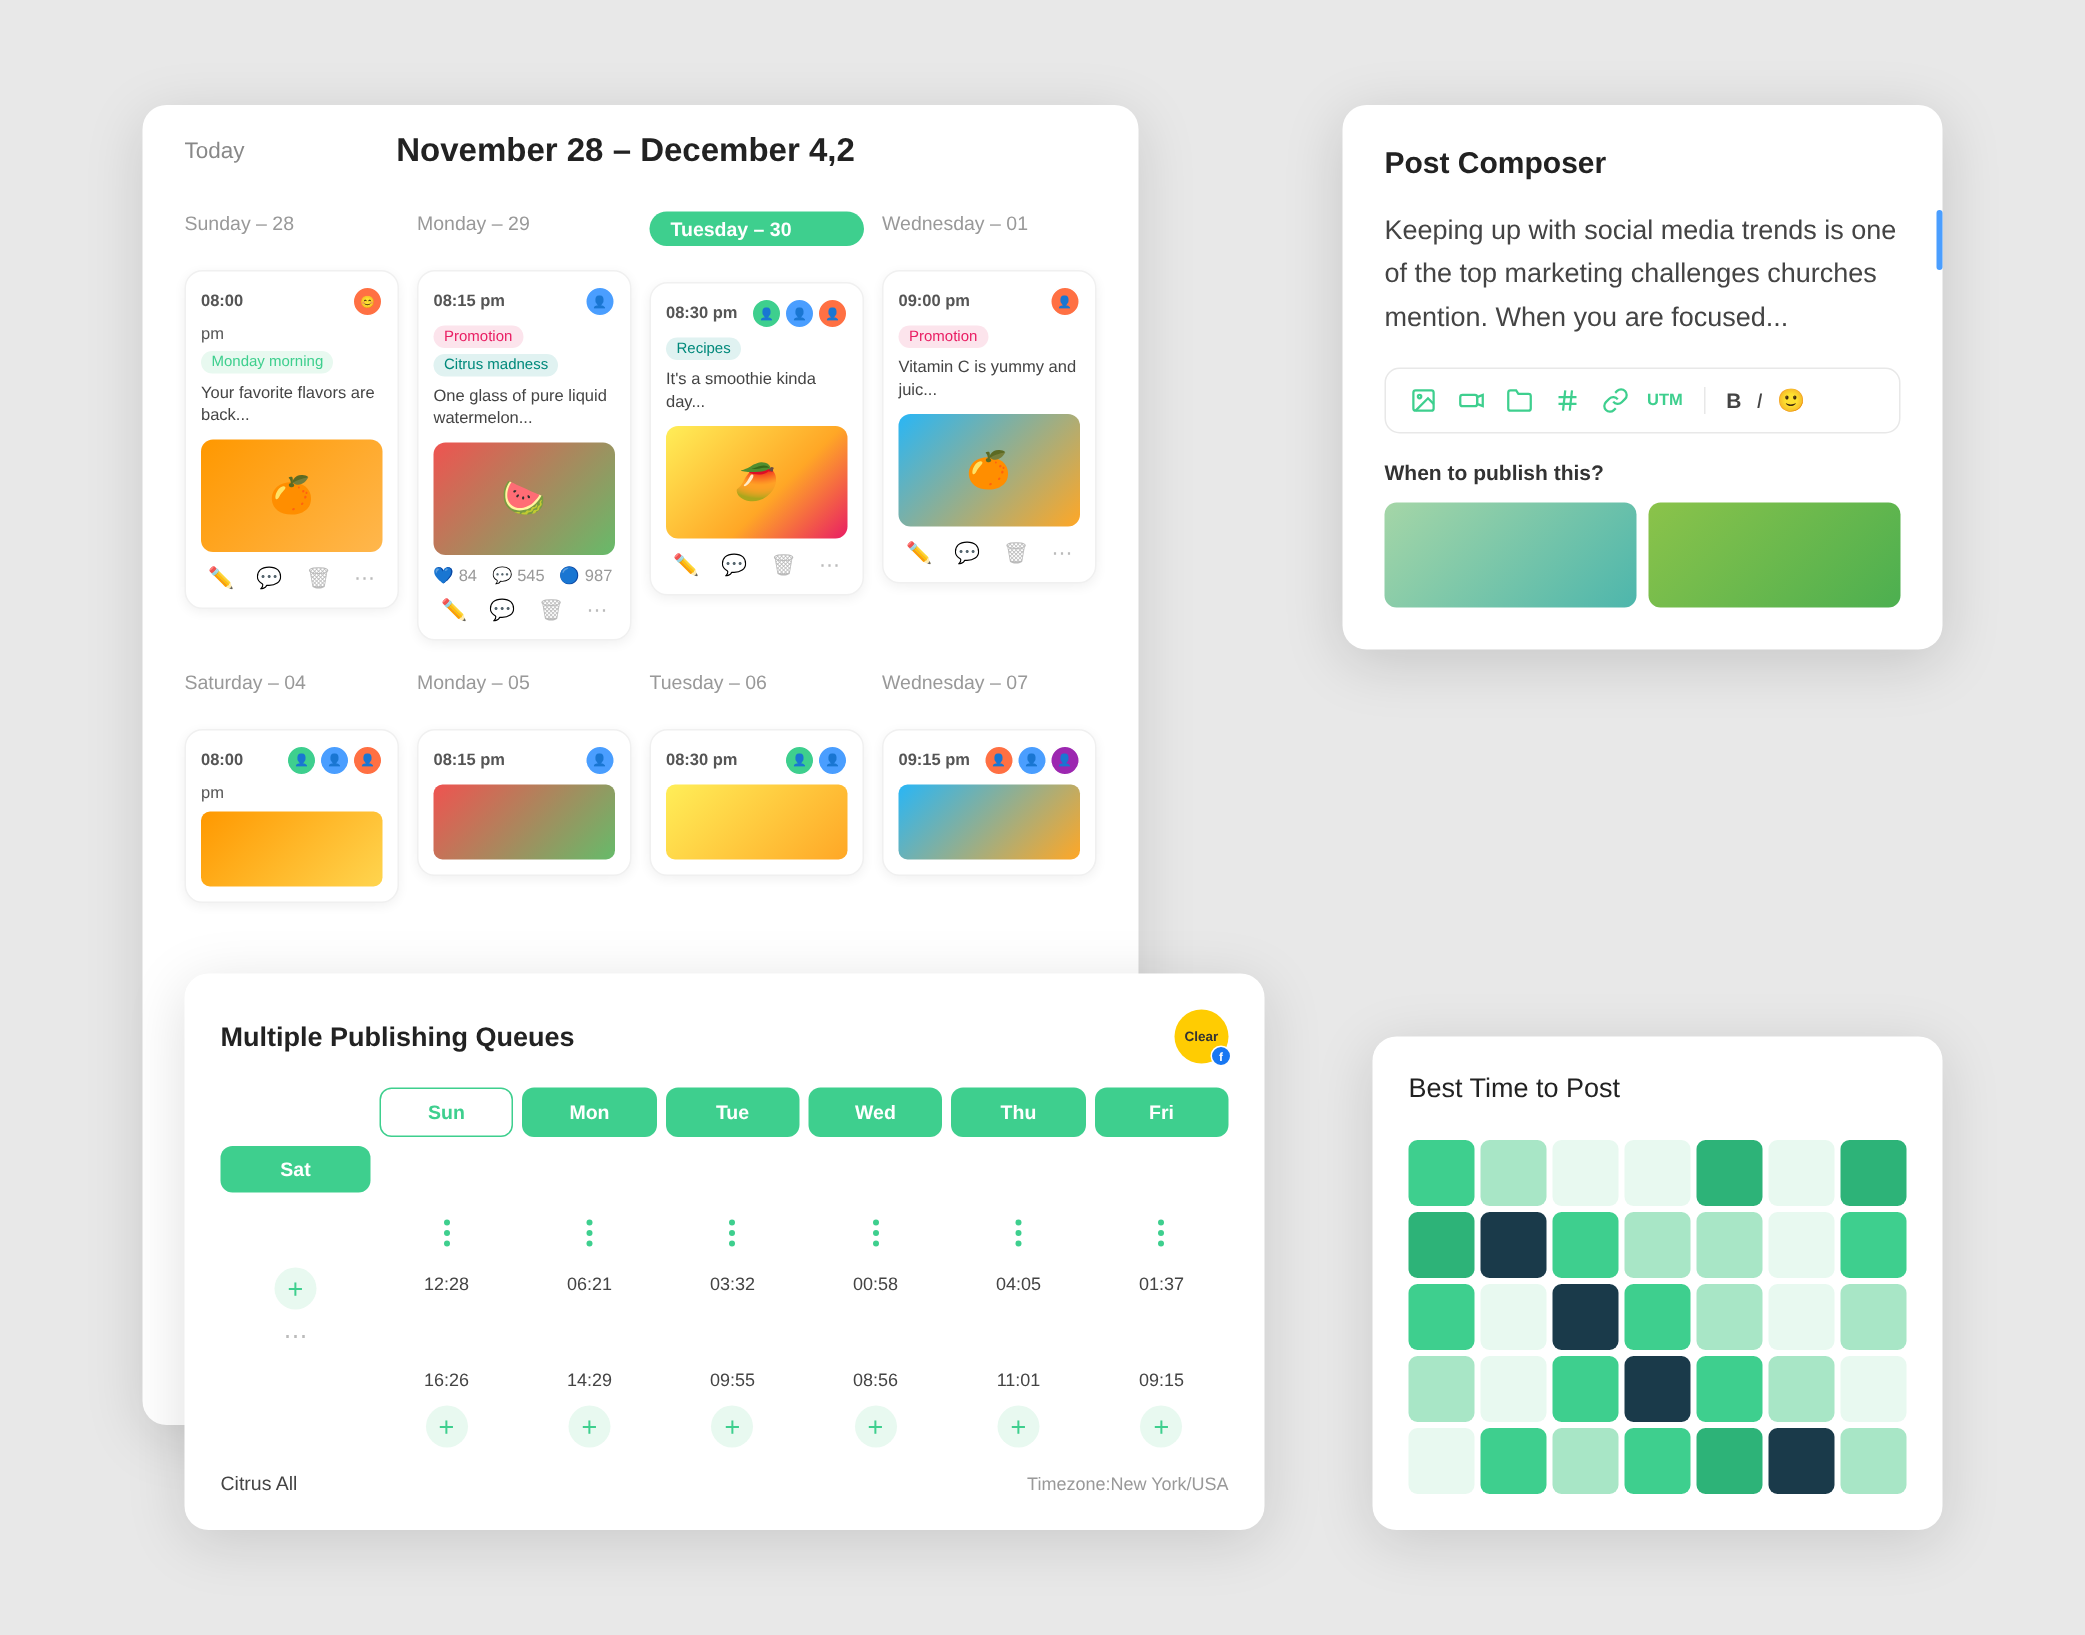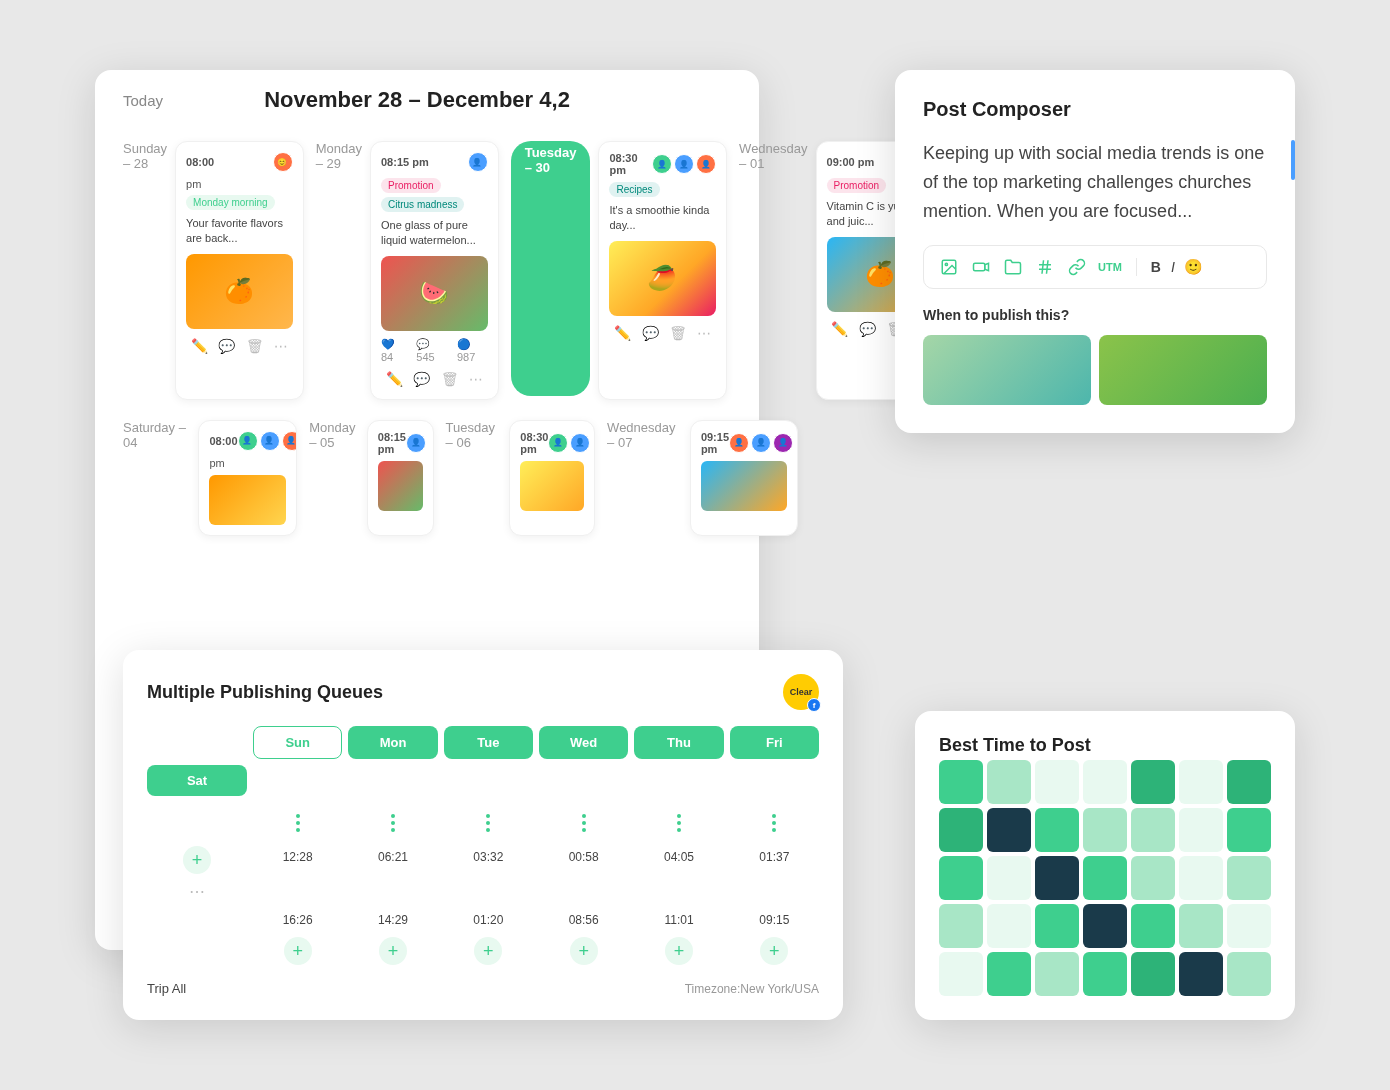--- a/index.html
+++ b/index.html
@@ -56,22 +56,22 @@
     
     .calendar-week {
       display: grid;
       grid-template-columns: repeat(4, 1fr);
       gap: 12px;
       margin-bottom: 20px;
     }
 
     .day-col {
       display: flex;
-      flex-direction: row;
-      gap: 8px;
+      flex-direction: column;
+      gap: 20px;
     }
 
     .day-label {
       font-size: 13px;
       color: #999;
       font-weight: 500;
       margin-bottom: 4px;
     }
 
     .day-label.active {
@@ -504,23 +504,23 @@
       padding: 24px;
       position: absolute;
       bottom: 0;
       right: 0;
       width: 380px;
       z-index: 2;
     }
 
     .best-time-title {
       font-size: 18px;
-      font-weight: 700;
+      font-weight: 400;
       color: #222;
-      margin-bottom: 4px;
+      margin-bottom: 24px;
     }
 
     .heatmap-grid {
       display: grid;
       grid-template-columns: repeat(7, 1fr);
       gap: 4px;
     }
 
     .heatmap-cell {
       width: 100%;
@@ -785,21 +785,21 @@
       <div class="queue-time-cell">00:58</div>
       <div class="queue-time-cell">04:05</div>
       <div class="queue-time-cell">01:37</div>
       <button class="post-action-btn" style="color:#bbb;font-size:16px;">⋯</button>
     </div>
 
     <div class="queue-times-row">
       <div></div>
       <div class="queue-time-cell">16:26</div>
       <div class="queue-time-cell">14:29</div>
-      <div class="queue-time-cell">01:20</div>
+      <div class="queue-time-cell">09:55</div>
       <div class="queue-time-cell">08:56</div>
       <div class="queue-time-cell">11:01</div>
       <div class="queue-time-cell">09:15</div>
     </div>
 
     <div class="queue-times-row">
       <div></div>
       <div class="queue-add-cell">
           <button class="queue-add-btn">+</button>
         </div>
@@ -814,21 +814,21 @@
         </div>
       <div class="queue-add-cell">
           <button class="queue-add-btn">+</button>
         </div>
       <div class="queue-add-cell">
           <button class="queue-add-btn">+</button>
         </div>
     </div>
 
     <div class="queue-footer">
-      <button class="clear-all-btn">Trip All</button>
+      <button class="clear-all-btn">Citrus All</button>
       <span class="timezone-text">Timezone:New York/USA</span>
     </div>
   </div>
 
   <div class="composer-panel">
     <div class="composer-blue-bar"></div>
     <h2 class="composer-title">Post Composer</h2>
     <p class="composer-text">Keeping up with social media trends is one of the top marketing challenges churches mention. When you are focused...</p>
 
     <div class="composer-toolbar">

